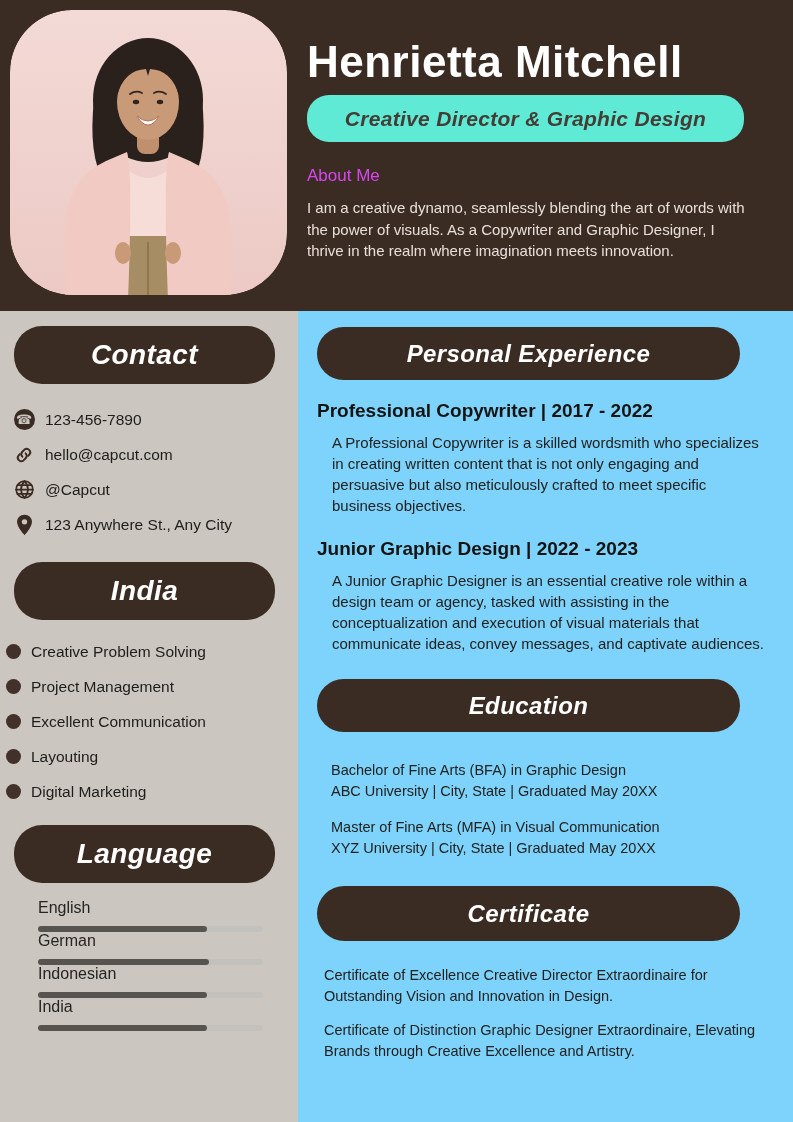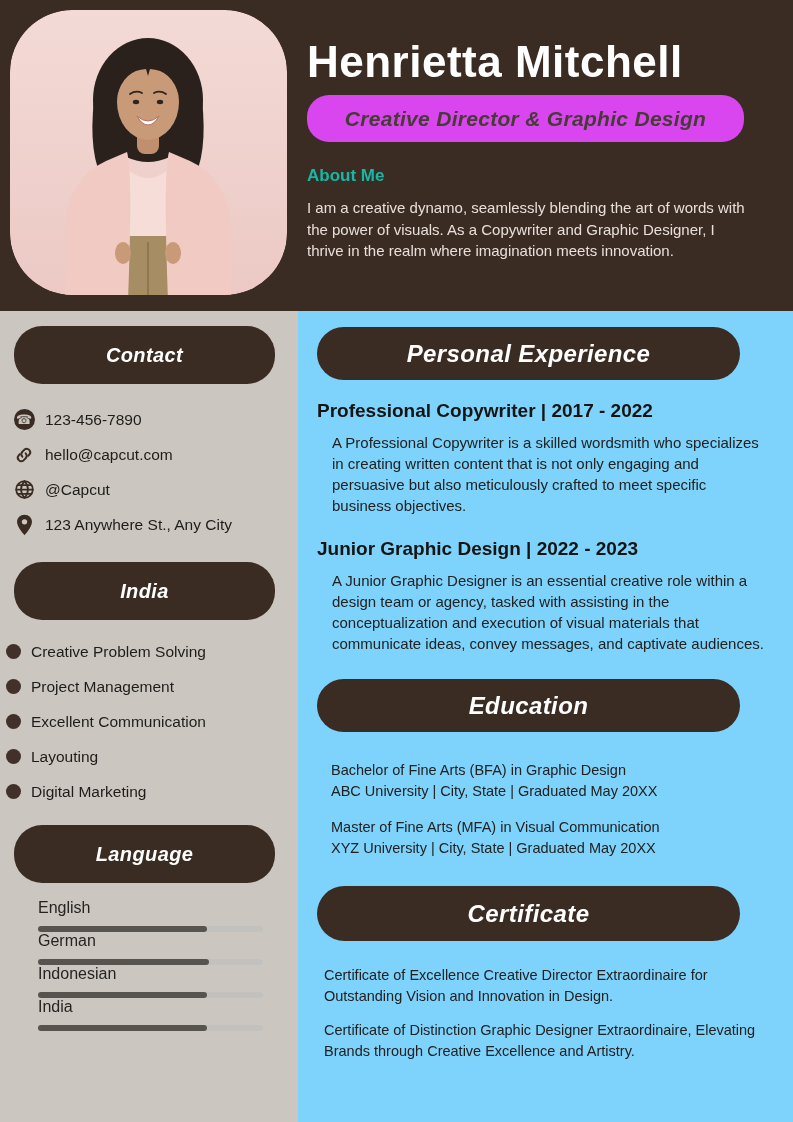--- a/index.html
+++ b/index.html
@@ -5,34 +5,34 @@
   * { margin:0; padding:0; box-sizing:border-box; }
   body { font-family:"Liberation Sans", sans-serif; background:#fff; }
   .page { position:relative; width:793px; height:1122px; overflow:hidden; background:#fff; margin:0 auto; }
 
   
   .header { position:absolute; top:0; left:0; width:793px; height:311px; background:#3b2c23; }
   .photo { position:absolute; top:10px; left:10px; width:277px; height:285px; border-radius:62px; overflow:hidden; }
   .photo svg { display:block; }
   .header-text { position:absolute; left:307px; top:0; width:470px; }
   .name { color:#ffffff; font-size:44px; font-weight:700; letter-spacing:0.5px; margin-top:38px; line-height:1.1; }
-  .badge { margin-top:9px; width:437px; height:47px; background:#d946ef; border-radius:22px;
+  .badge { margin-top:9px; width:437px; height:47px; background:#5eead4; border-radius:22px;
            display:flex; align-items:center; justify-content:center; }
   .badge span { color:#453c35; font-size:21px; font-weight:700; font-style:italic; letter-spacing:0.3px; }
-  .about-heading { color:#14b8a6; font-size:17px; font-weight:700; margin-top:24px; }
+  .about-heading { color:#d946ef; font-size:17px; font-weight:400; margin-top:24px; }
   .about-text { color:#e9dfda; font-size:15px; line-height:21.5px; margin-top:11px; width:440px; }
 
   
   .pill { background:#3b2c23; border-radius:28px; display:flex; align-items:center; justify-content:center; }
   .pill span { color:#ffffff; font-weight:700; font-style:italic; letter-spacing:0.4px; }
 
   
   .sidebar { position:absolute; top:311px; left:0; width:298px; height:811px; background:#cbc7c0; padding:15px 0 0 0; }
   .side-pill { width:261px; height:58px; margin-left:14px; }
-  .side-pill span { font-size:20px; }
+  .side-pill span { font-size:28px; }
   .contact-list { list-style:none; margin-top:18px; }
   .contact-list li { display:flex; align-items:center; height:35px; padding-left:13px; }
   .cicon { width:22px; height:22px; flex:0 0 22px; display:flex; align-items:center; justify-content:center; }
   .cicon svg { display:block; }
   .phone-circle { width:21px; height:21px; background:#3b2c23; border-radius:50%; color:#cbc7c0;
                   font-size:13px; line-height:21px; text-align:center; }
   .contact-list .ctext { color:#1f1d1b; font-size:15.5px; margin-left:10px; }
   .skills-pill { margin-top:20px; }
   .skills-list { list-style:none; margin-top:14px; }
   .skills-list li { display:flex; align-items:center; height:35px; padding-left:6px; }

